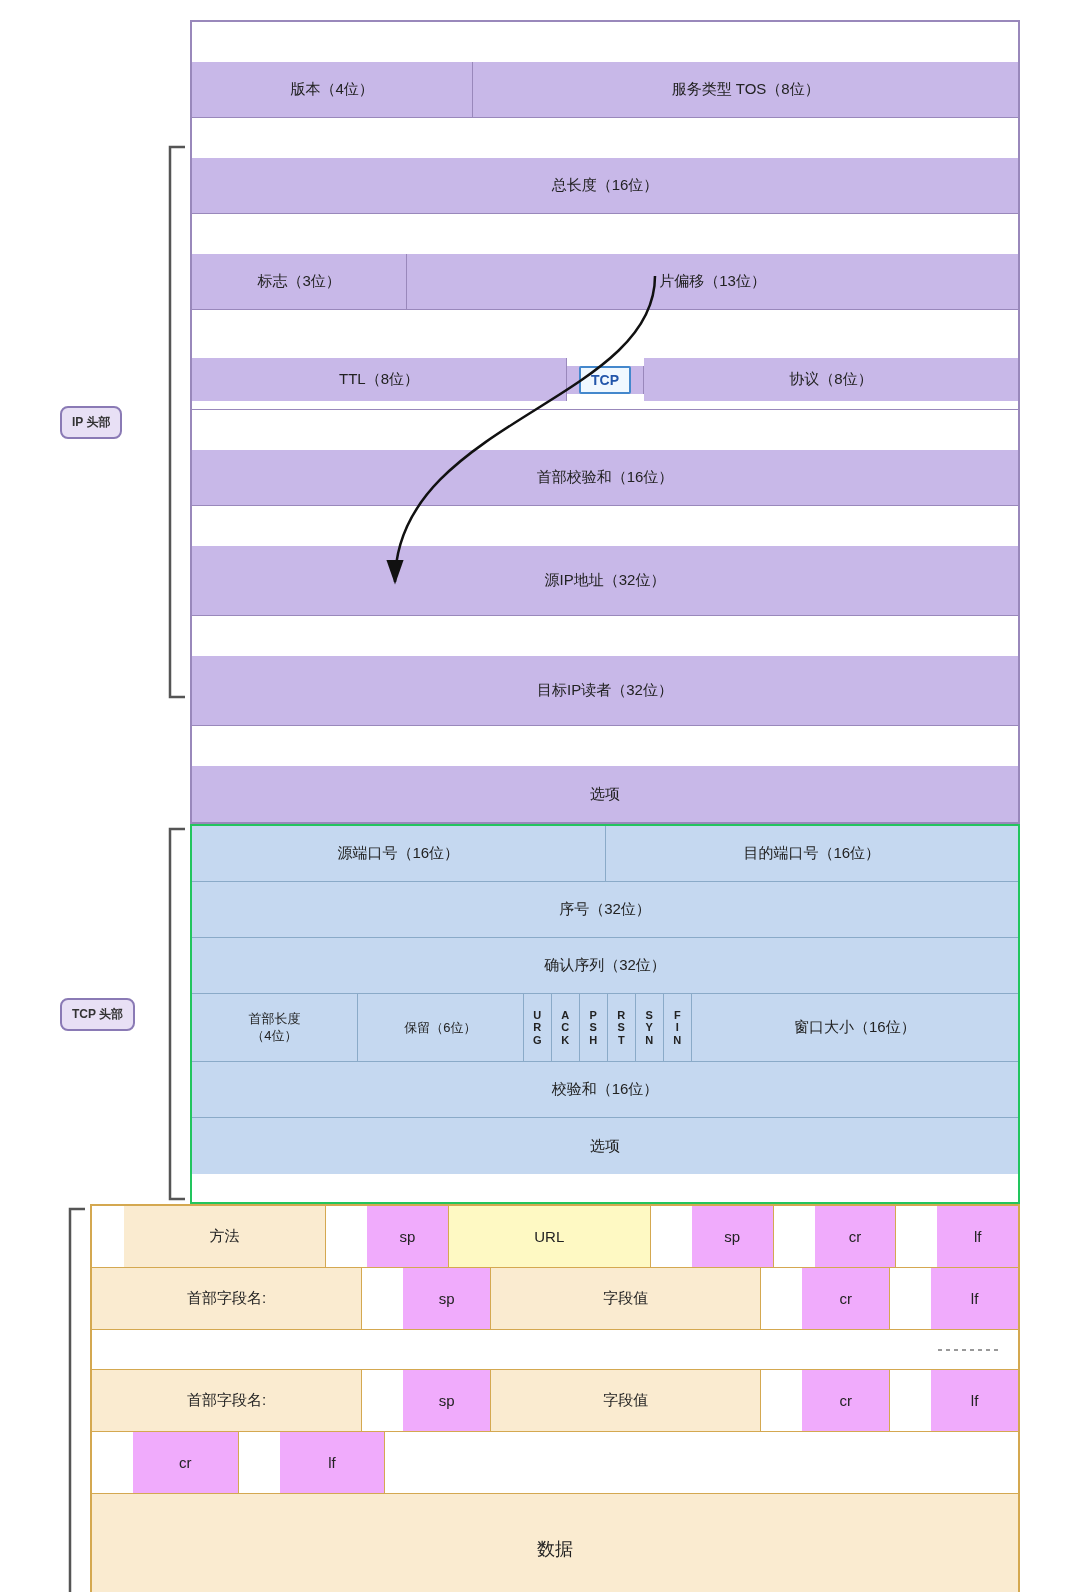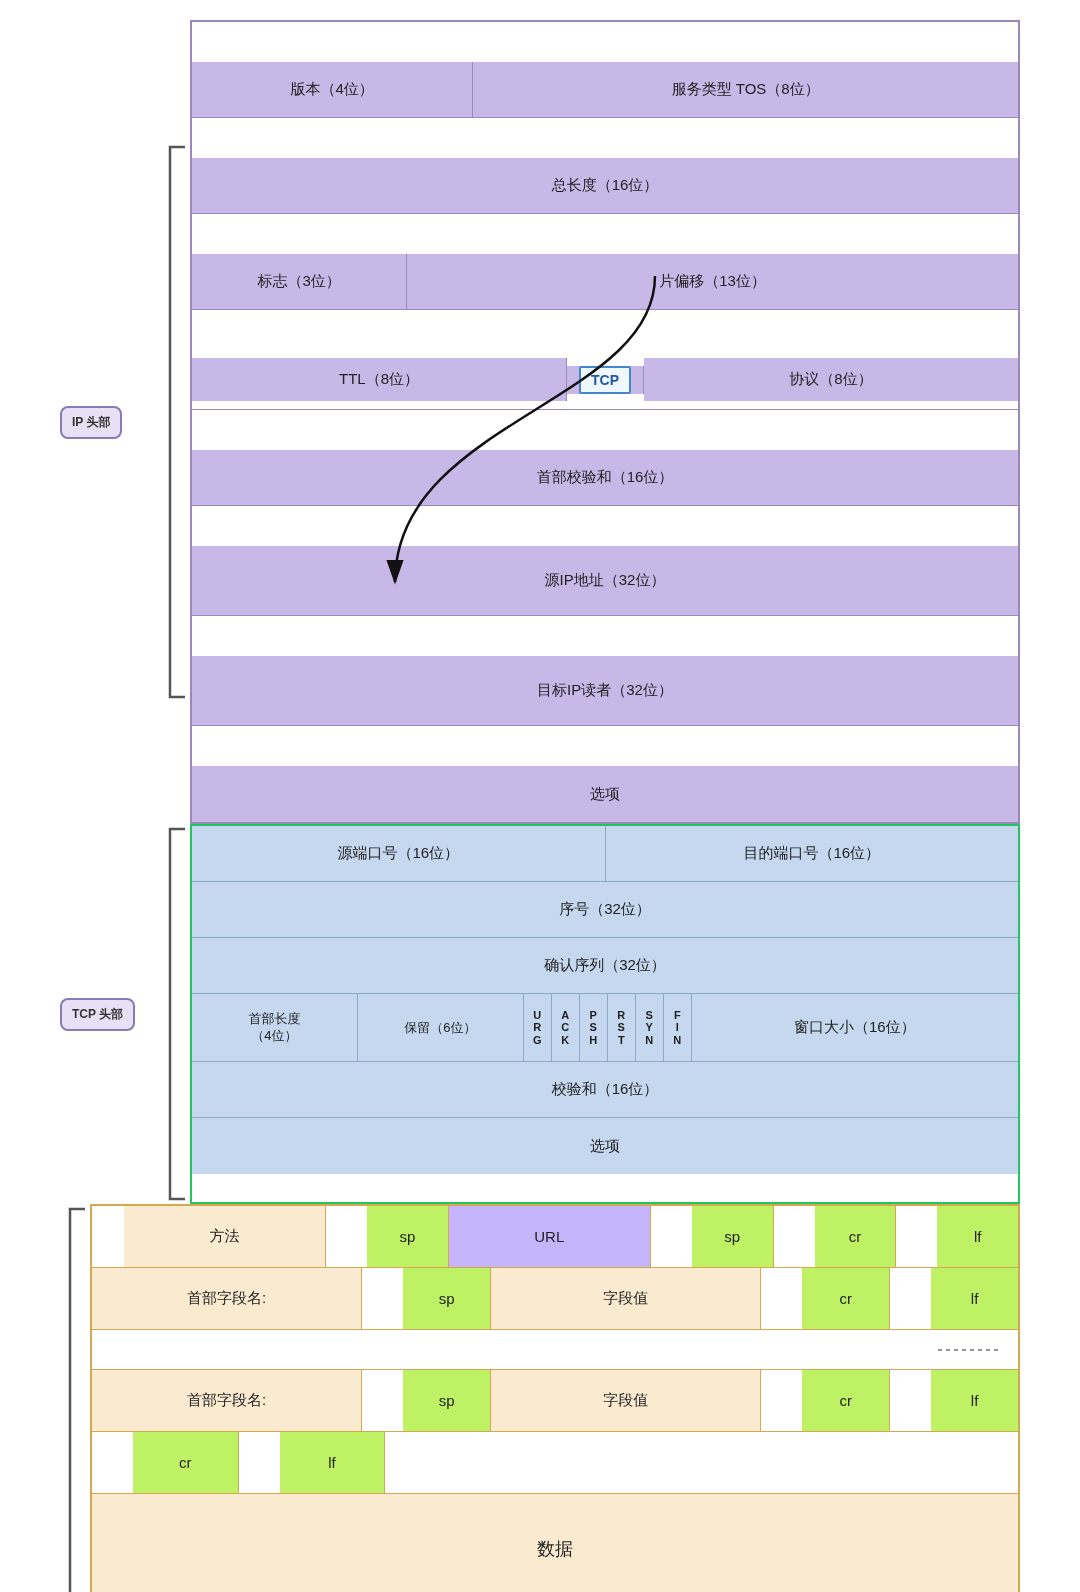--- a/index.html
+++ b/index.html
@@ -144,21 +144,21 @@
       border-right: 1.5px solid #d4a850;
       padding: 12px 8px;
       text-align: center;
       font-size: 15px;
       color: #222;
       display: flex;
       align-items: center;
       justify-content: center;
     }
     .http-cell.white {
-      background: #bef264;
+      background: #f0abfc;
       margin-left: 41px;
     }
     .http-cell:last-child {
       border-right: none;
     }
     .http-cell.full {
       flex: 1;
     }
     .ip-border {
       border: 2px solid #9988bb;
@@ -293,21 +293,21 @@
     <div class="bracket-col">
       <svg class="bracket-svg" viewBox="0 0 30 460" height="460" width="30">
         <path d="M 25 5 L 10 5 L 10 455 L 25 455" stroke="#555" stroke-width="2.5" fill="none"></path>
       </svg>
     </div>
     <div class="content-col http-border">
 
       <div class="http-row" style="height:62px;">
         <div class="http-cell" style="flex:2; background:#faebd0;margin-left:32px;">方法</div>
         <div class="http-cell white" style="flex:0.7;">sp</div>
-        <div class="http-cell" style="flex:2; background:#c4b5fd;">URL</div>
+        <div class="http-cell" style="flex:2; background:#fef9c3;">URL</div>
         <div class="http-cell white" style="flex:0.7;">sp</div>
         <div class="http-cell white" style="flex:0.7;">cr</div>
         <div class="http-cell white" style="flex:0.7;">lf</div>
       </div>
 
       <div class="http-row" style="height:62px;">
         <div class="http-cell" style="flex:2.5; background:#faebd0;">首部字段名:</div>
         <div class="http-cell white" style="flex:0.7;">sp</div>
         <div class="http-cell" style="flex:2.5; background:#faebd0;">字段值</div>
         <div class="http-cell white" style="flex:0.7;">cr</div>

